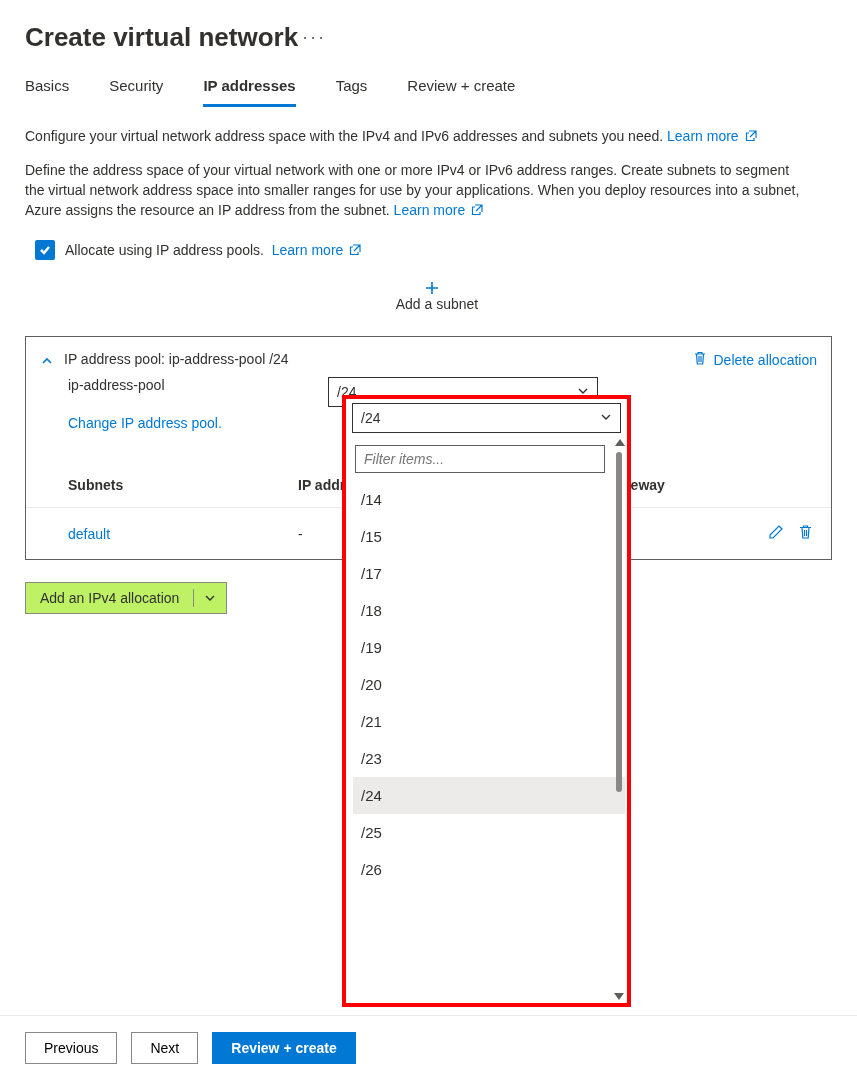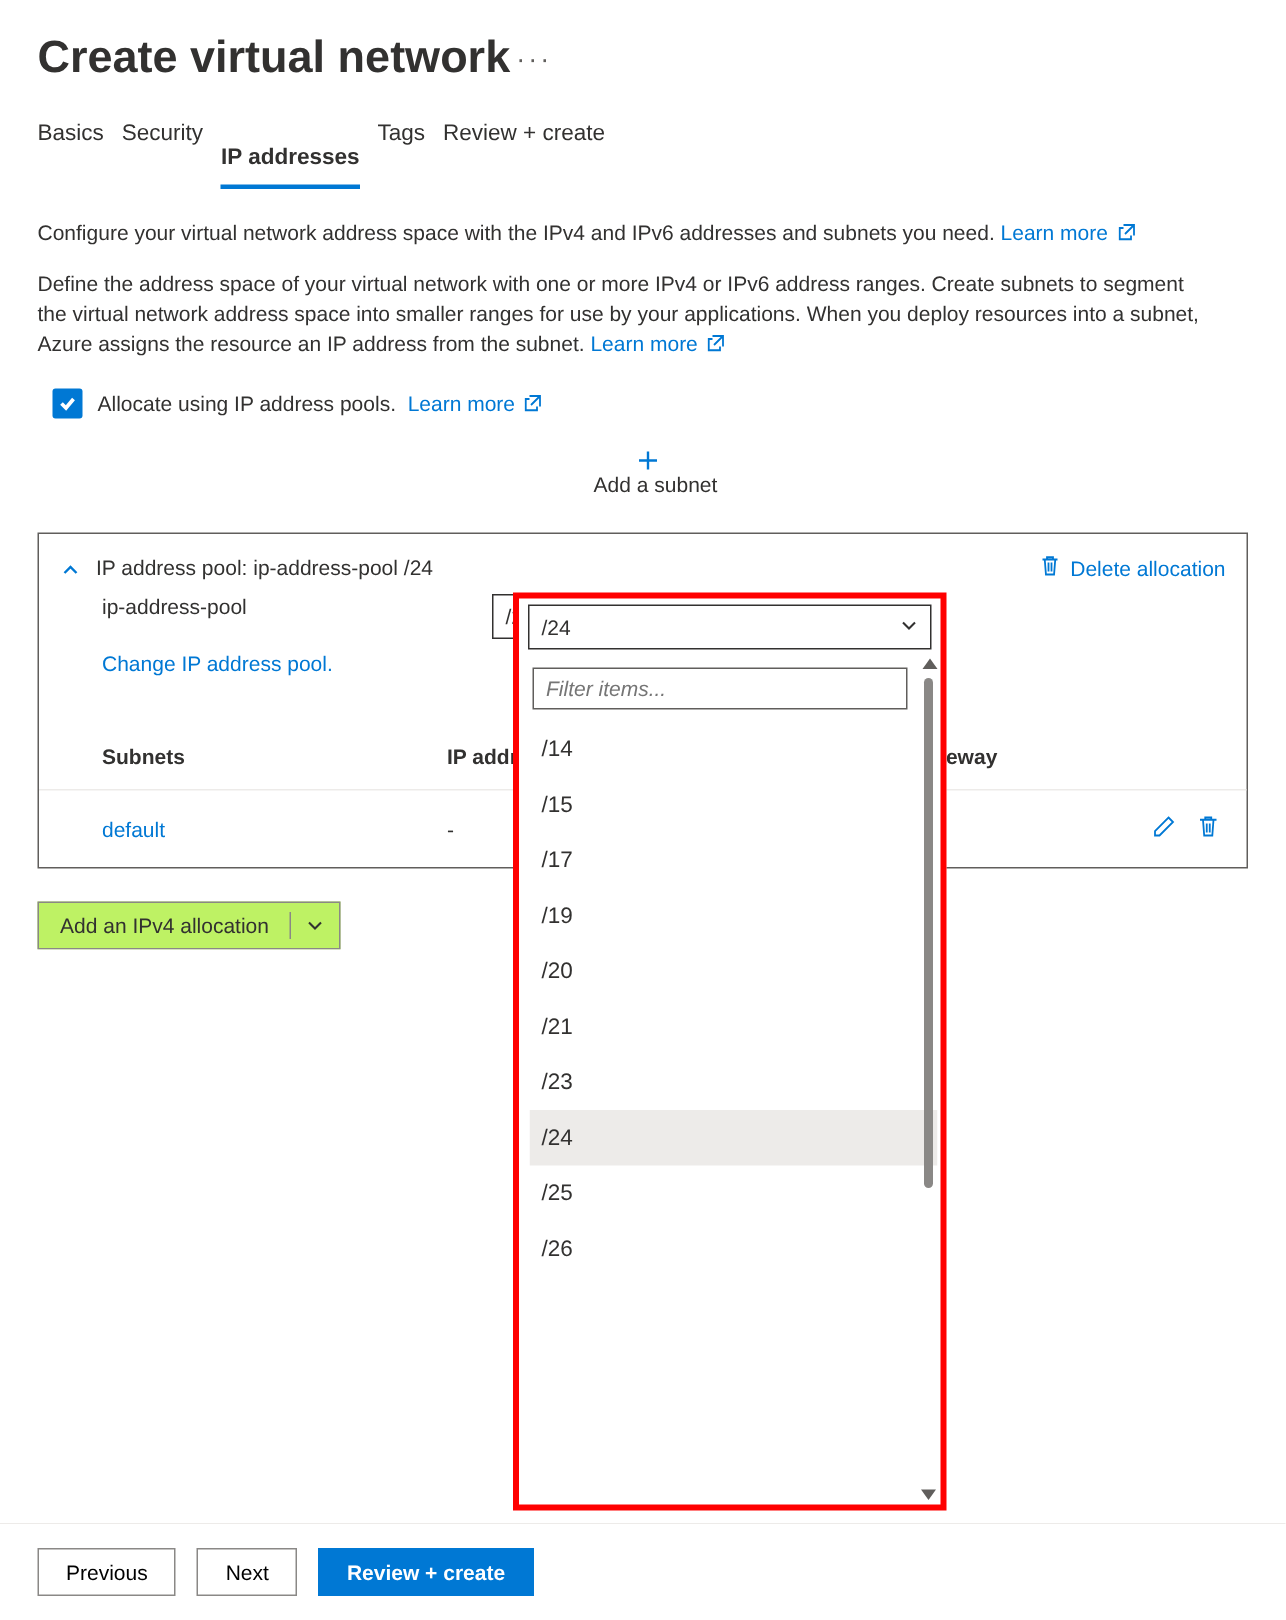--- a/index.html
+++ b/index.html
@@ -13,47 +13,46 @@
       color: #323130;
       background: #fff;
       width: 857px;
     }
     .header {
       display: flex;
       align-items: center;
       padding: 22px 25px 18px 25px;
     }
     .page-title {
-      font-size: 30px;
+      font-size: 26px;
       font-weight: 600;
       margin-right: 4px;
     }
     .more-dots {
       font-size: 18px;
       color: #605e5c;
       letter-spacing: 2px;
       cursor: pointer;
     }
     .tabs {
       display: flex;
       border-bottom: 1px solid #fff;
       padding-left: 25px;
-      gap: 12px;
+      gap: 40px;
       margin-top: 6px;
     }
     .tab {
       padding-bottom: 10px;
       cursor: pointer;
       color: #323130;
       font-size: 15px;
     }
     .tab.active {
       font-weight: 600;
       border-bottom: 3px solid #0078d4;
-      margin-top: 16px;
     }
     .description {
       padding: 18px 25px 0 25px;
       line-height: 20px;
       max-width: 830px;
     }
     .description p {
       margin-bottom: 14px;
     }
     .link {
@@ -387,20 +386,21 @@
     </div>
   </div>
   <div class="dd-body">
     <div class="dd-filter-wrapper">
       <input class="dd-filter" placeholder="Filter items..." style="">
     </div>
     <div class="dd-list" id="dd-list">
         <div class="dd-item">/14</div>
         <div class="dd-item">/15</div>
         <div class="dd-item">/17</div>
+        <div class="dd-item">/18</div>
         <div class="dd-item">/19</div>
         <div class="dd-item">/20</div>
         <div class="dd-item">/21</div>
         <div class="dd-item">/23</div>
         <div class="dd-item selected">/24</div>
         <div class="dd-item">/25</div>
         <div class="dd-item">/26</div>
       </div>
     <div class="dd-scrollbar" style="height: 560px;">
        <div class="dd-scroll-up"></div>

